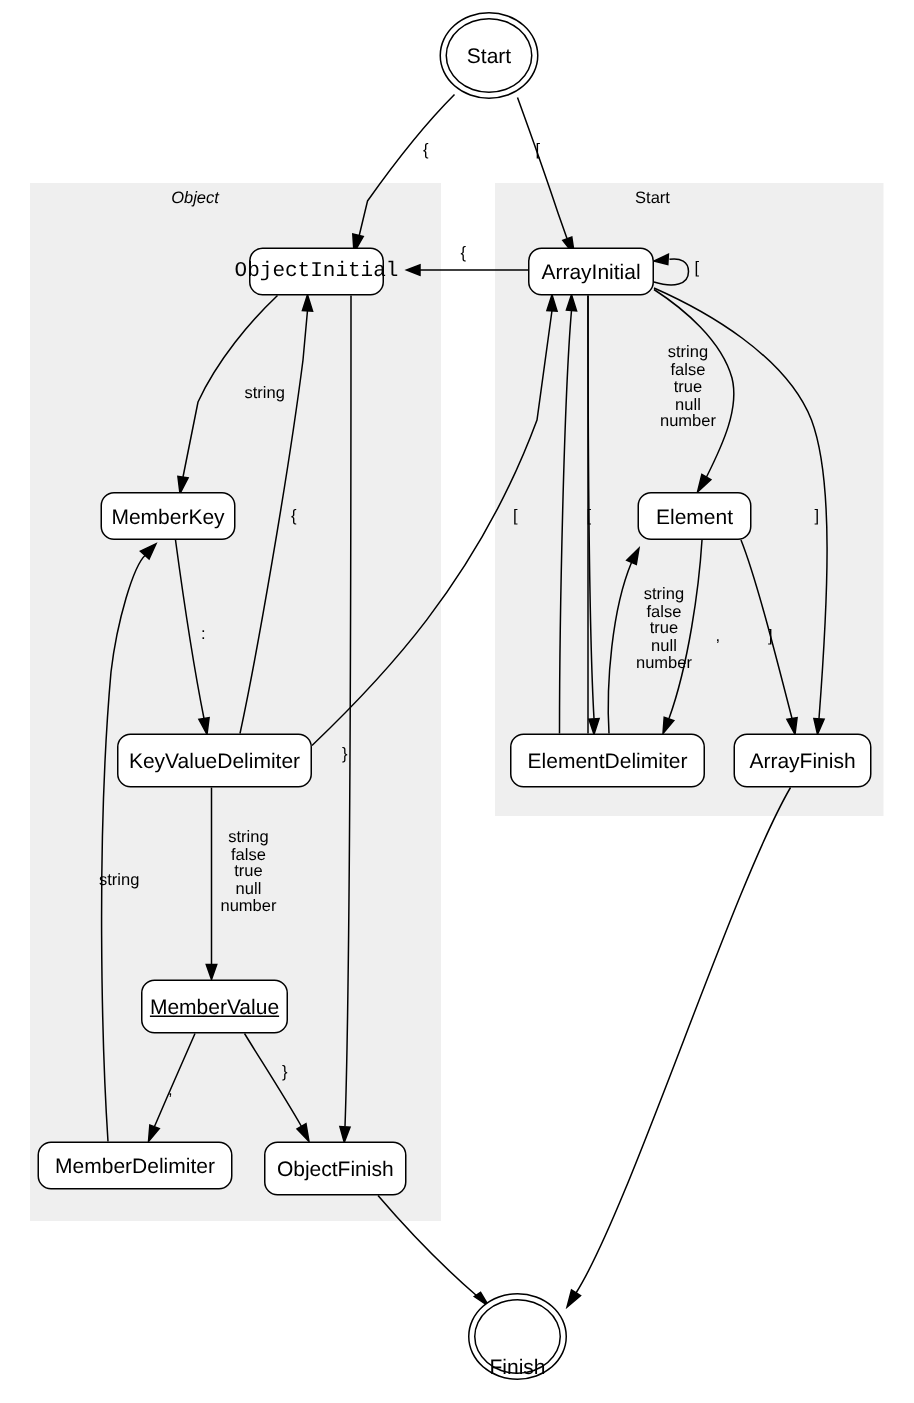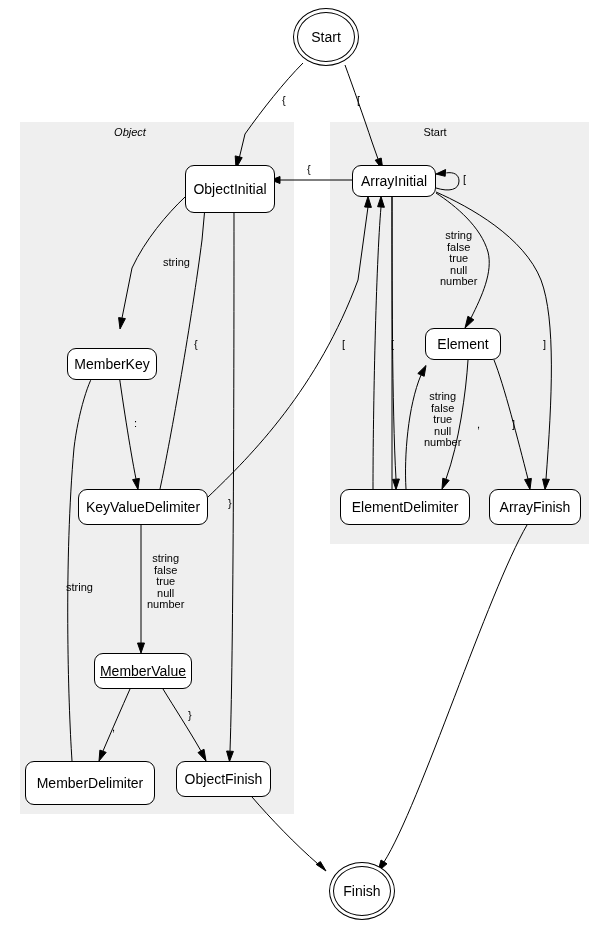--- a/index.html
+++ b/index.html
@@ -236,29 +236,29 @@
 null
 number</div>
   <div class="edge-label" style="left:512px; top:419px;">]</div>
   <div class="edge-label" style="left:543px; top:339px;">]</div>
 
   <div class="node terminal" style="left:293px; top:8px; width:66px; height:58px;">
     <span class="inner-ring"></span>
     <span>Start</span>
   </div>
 
-  <div class="node" style="left:185px; top:165px; width:90px; height:48px;">
+  <div class="node" style="left:166px; top:165px; width:90px; height:32px;font-family:Liberation Mono, monospace;">
     <span>ObjectInitial</span>
   </div>
 
   <div class="node" style="left:352px; top:165px; width:84px; height:32px;text-align:right;">
     <span>ArrayInitial</span>
   </div>
 
-  <div class="node" style="left:67px; top:328px; width:90px; height:32px;margin-top:20px;">
+  <div class="node" style="left:67px; top:328px; width:90px; height:32px;">
     <span>MemberKey</span>
   </div>
 
   <div class="node" style="left:78px; top:489px; width:130px; height:36px;">
     <span>KeyValueDelimiter</span>
   </div>
 
   <div class="node" style="left:425px; top:328px; width:76px; height:32px;">
     <span>Element</span>
   </div>
@@ -268,26 +268,26 @@
   </div>
 
   <div class="node" style="left:489px; top:489px; width:92px; height:36px;">
     <span>ArrayFinish</span>
   </div>
 
   <div class="node" style="left:94px; top:653px; width:98px; height:36px;text-decoration:underline;">
     <span>MemberValue</span>
   </div>
 
-  <div class="node" style="left:25px; top:761px; width:130px; height:44px;justify-content:center;">
+  <div class="node" style="left:25px; top:761px; width:130px; height:32px;justify-content:center;">
     <span>MemberDelimiter</span>
   </div>
 
   <div class="node" style="left:176px; top:761px; width:95px; height:36px;text-align:center;">
     <span>ObjectFinish</span>
   </div>
 
-  <div class="node terminal" style="left:329px; top:862px; width:66px; height:58px;">
+  <div class="node terminal" style="left:312px; top:862px; width:66px; height:58px;align-items:flex-end;">
     <span class="inner-ring"></span>
     <span>Finish</span>
   </div>
 
 </div>
 
 </body></html>

